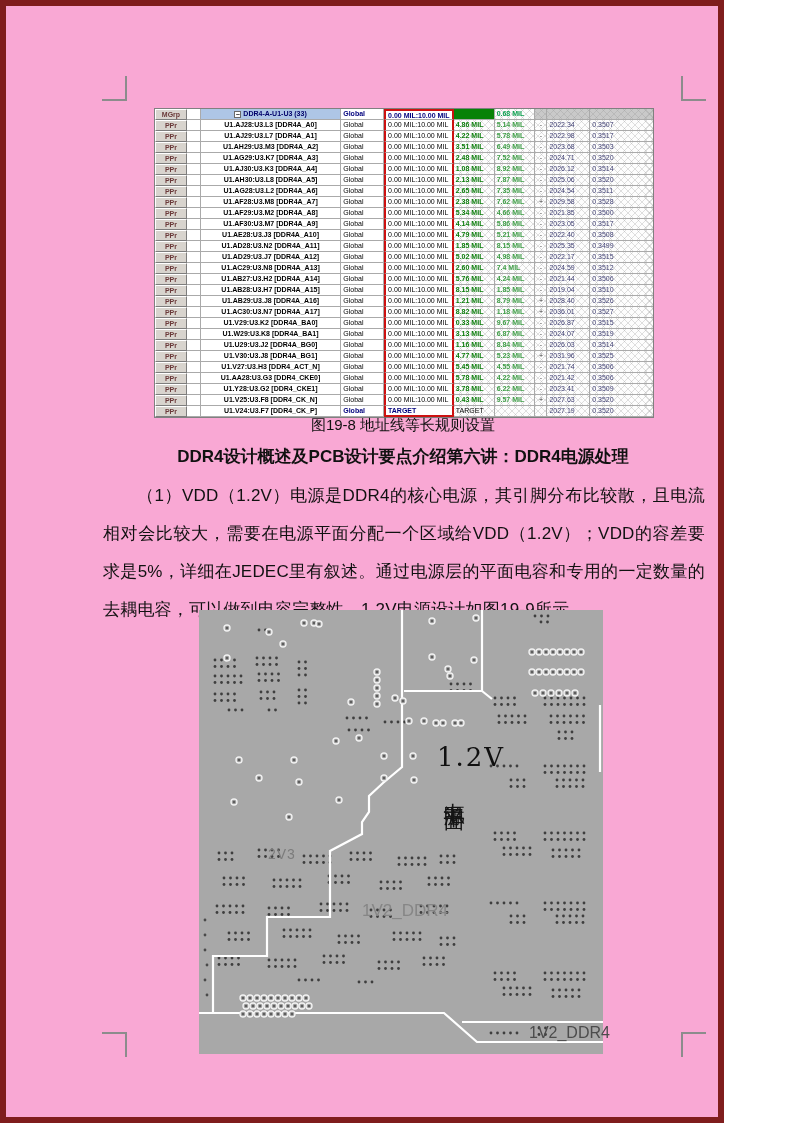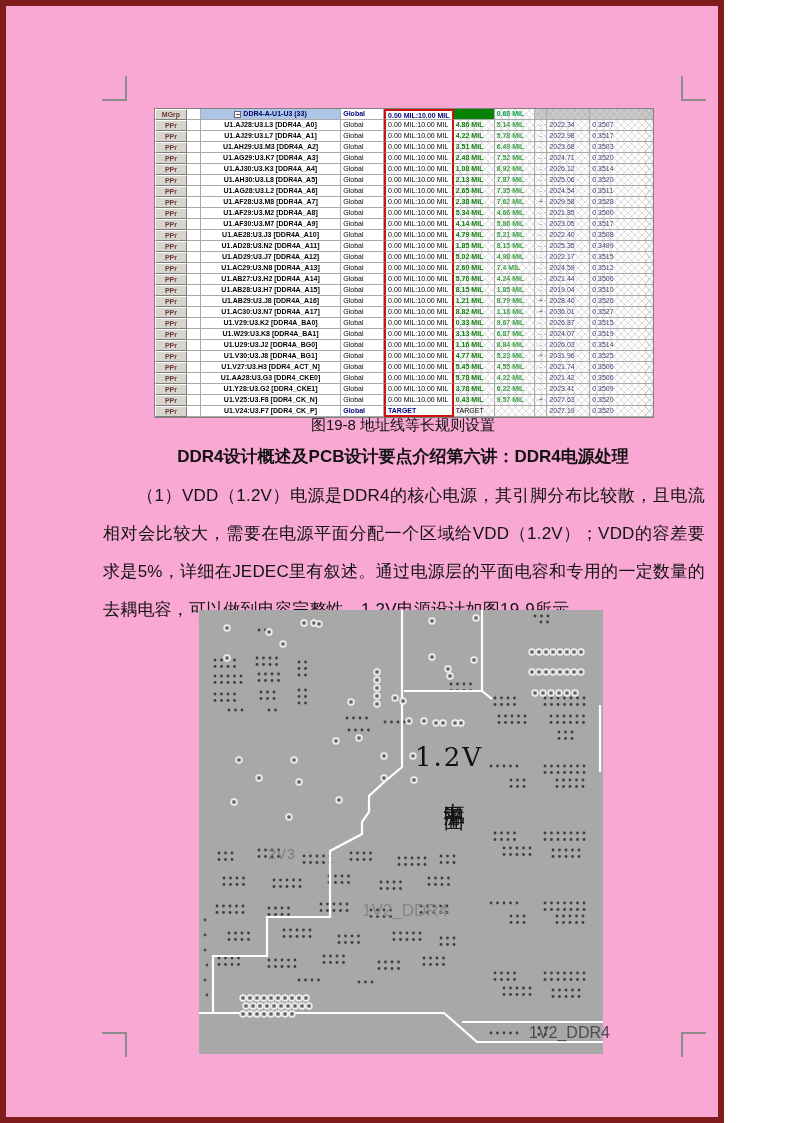--- a/index.html
+++ b/index.html
@@ -47,21 +47,21 @@
   
   .caption{position:absolute;left:0;top:410px;width:794px;text-align:center;font-size:15px;color:#111;}
   .heading{position:absolute;left:0;top:439px;width:794px;text-align:center;font-size:17px;font-weight:bold;color:#111;}
   .para{position:absolute;left:97px;top:471px;width:602px;font-size:17px;line-height:38px;
         text-align:justify;color:#111;text-indent:34px;letter-spacing:0.2px;}
 
   
   #pcb{position:absolute;left:193px;top:604px;width:404px;height:444px;background:#a8a8a8;}
   #pcb svg{position:absolute;left:0;top:0;}
   .pcb-label{position:absolute;white-space:nowrap;}
-  .lbl-main{left:216px;top:132px;font-family:"DejaVu Serif","Liberation Serif",serif;
+  .lbl-main{left:238px;top:132px;font-family:"DejaVu Serif","Liberation Serif",serif;
             font-size:26px;letter-spacing:2px;color:#101010;}
   .lbl-plane{left:241px;top:176px;writing-mode:vertical-rl;text-orientation:upright;
              font-family:"DejaVu Serif","Liberation Serif",serif;font-size:21px;letter-spacing:3px;color:#151515;}
   .lbl-left{left:33px;top:236px;font-size:14px;color:#7c7c7c;letter-spacing:1px;margin-left:36px;}
   .lbl-mid{left:163px;top:291px;font-size:17px;color:#868686;}
   .lbl-corner{left:330px;top:414px;font-size:16px;color:#4c4c4c;}
 </style>
 </head>
 <body>
 

